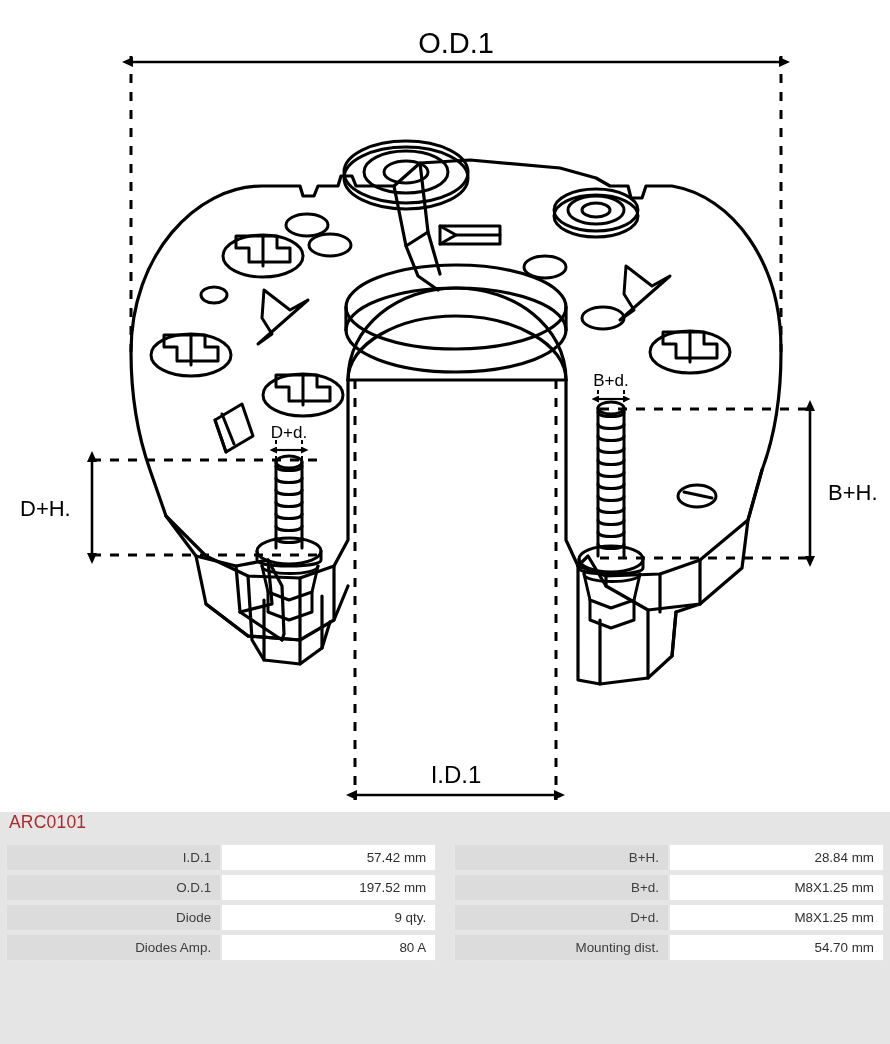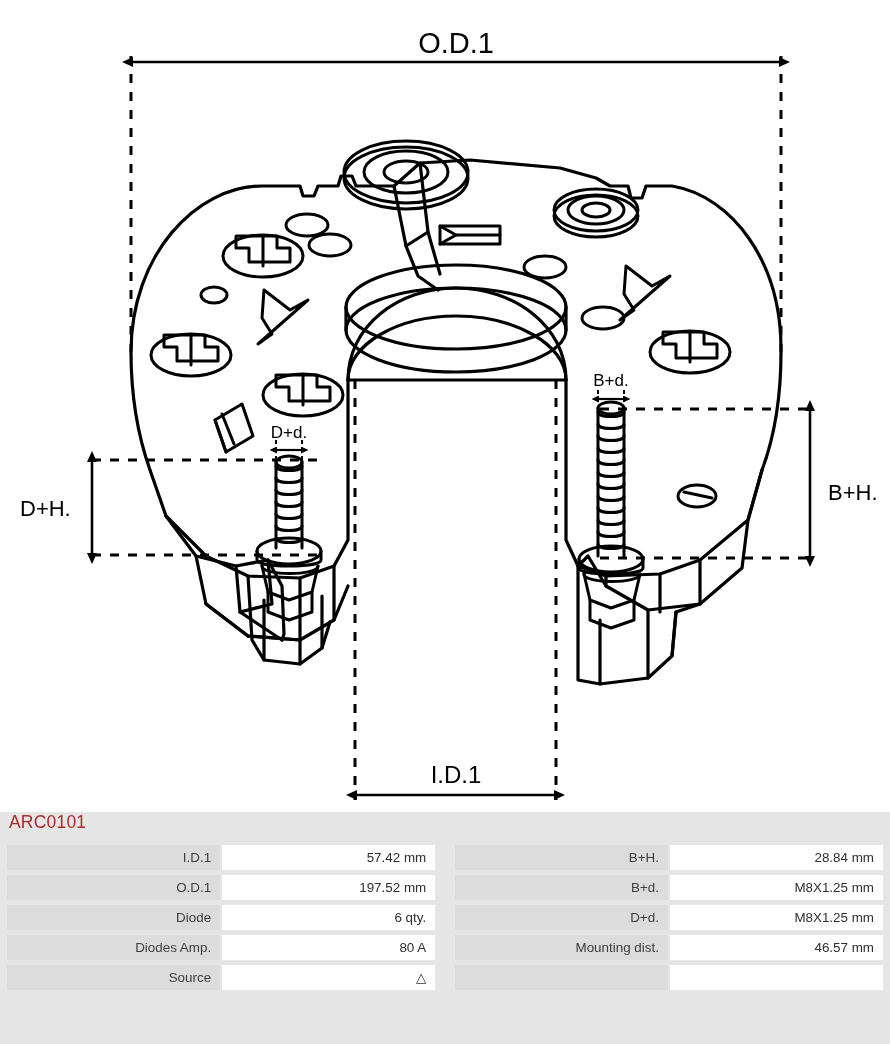--- a/index.html
+++ b/index.html
@@ -293,36 +293,29 @@
         </tr>
         <tr>
           <td class="lbl">O.D.1</td>
           <td class="val">197.52 mm</td>
           <td class="gap"></td>
           <td class="lbl">B+d.</td>
           <td class="val">M8X1.25 mm</td>
         </tr>
         <tr>
           <td class="lbl">Diode</td>
-          <td class="val">6 qty.</td>
+          <td class="val">9 qty.</td>
           <td class="gap"></td>
           <td class="lbl">D+d.</td>
           <td class="val">M8X1.25 mm</td>
         </tr>
         <tr>
           <td class="lbl">Diodes Amp.</td>
           <td class="val">80 A</td>
           <td class="gap"></td>
           <td class="lbl">Mounting dist.</td>
-          <td class="val">46.57 mm</td>
-        </tr>
-        <tr>
-          <td class="lbl">Source</td>
-          <td class="val tri">△</td>
-          <td class="gap"></td>
-          <td class="lbl empty-cell"></td>
-          <td class="val empty-cell"></td>
+          <td class="val">54.70 mm</td>
         </tr>
       </tbody>
     </table>
   </div>
 
 </div>
 
 </body></html>

